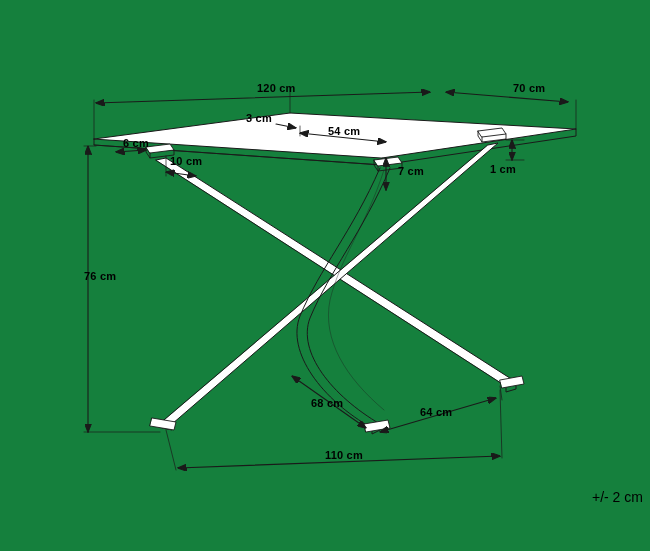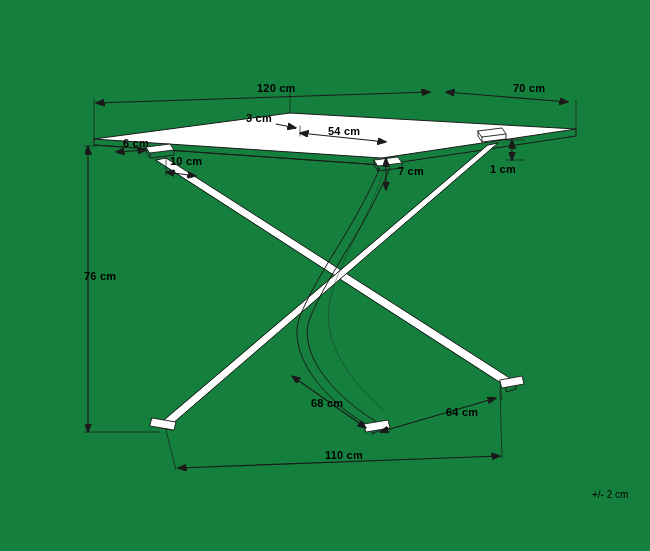--- a/index.html
+++ b/index.html
@@ -27,21 +27,21 @@
     font-family: "Liberation Sans", sans-serif;
     font-size: 11px;
     font-weight: bold;
     color: #000000;
     white-space: nowrap;
     letter-spacing: 0.2px;
   }
   .tolerance-label {
     position: absolute;
     font-family: "Liberation Sans", sans-serif;
-    font-size: 10px;
+    font-size: 14px;
     color: #000000;
     white-space: nowrap;
   }
 </style>
 </head>
 <body>
 
 <div id="page">
 
   <svg id="diagram-svg" viewBox="0 0 650 551">
@@ -147,18 +147,18 @@
   <div class="dim-label" style="left:257px; top:82px;">120 cm</div>
   <div class="dim-label" style="left:513px; top:82px;">70 cm</div>
   <div class="dim-label" style="left:246px; top:112px;">3 cm</div>
   <div class="dim-label" style="left:328px; top:125px;">54 cm</div>
   <div class="dim-label" style="left:123px; top:137px;">6 cm</div>
   <div class="dim-label" style="left:170px; top:155px;text-align:center;">10 cm</div>
   <div class="dim-label" style="left:390px; top:165px;padding-left:8px;">7 cm</div>
   <div class="dim-label" style="left:490px; top:163px;text-align:center;">1 cm</div>
   <div class="dim-label" style="left:66px; top:270px;margin-left:18px;">76 cm</div>
   <div class="dim-label" style="left:311px; top:397px;text-align:center;">68 cm</div>
-  <div class="dim-label" style="left:420px; top:406px;margin-left:26px;">64 cm</div>
+  <div class="dim-label" style="left:420px; top:406px;">64 cm</div>
   <div class="dim-label" style="left:325px; top:449px;text-align:center;">110 cm</div>
 
   <div class="tolerance-label" style="left:592px; top:489px;">+/- 2 cm</div>
 
 </div>
 
 </body></html>

